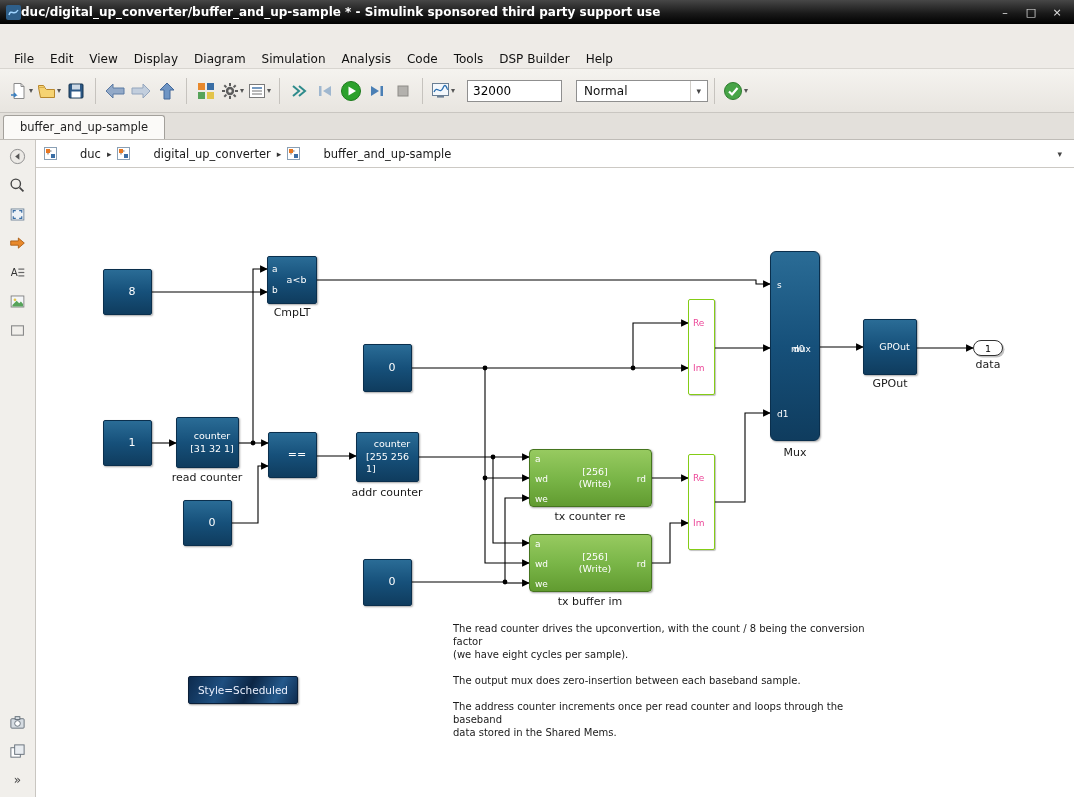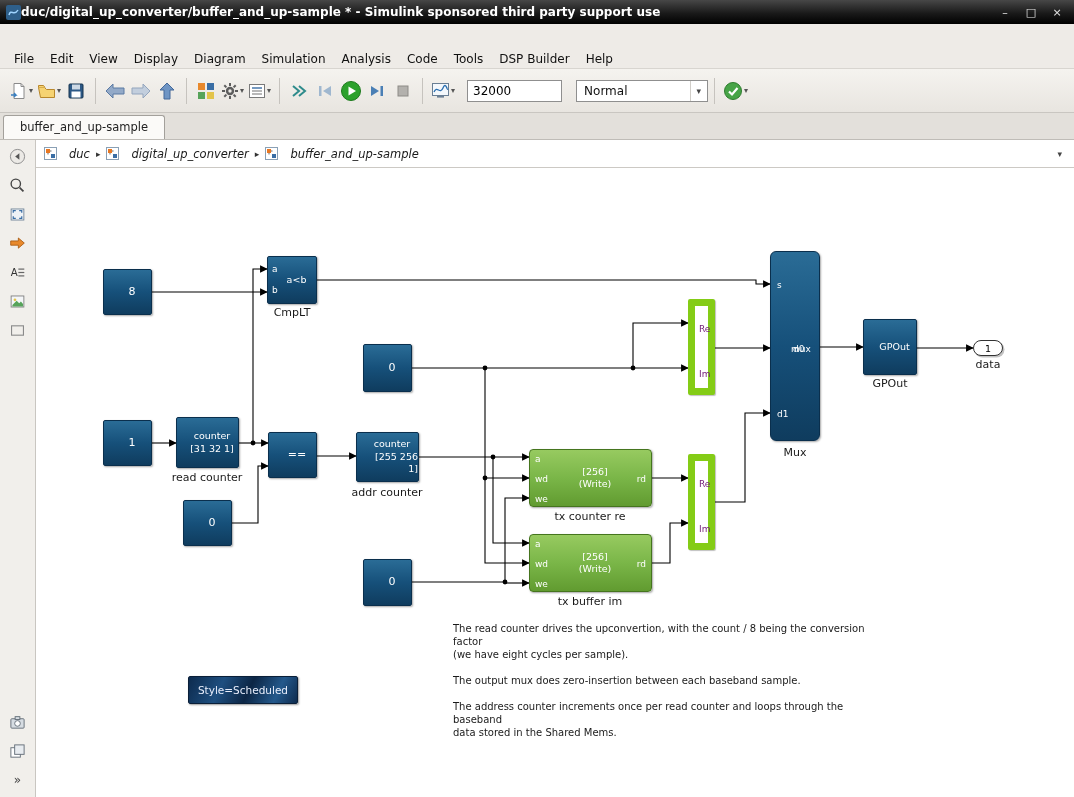--- a/index.html
+++ b/index.html
@@ -30,33 +30,33 @@
   .tabbar { flex:0 0 25px; background:#e3e0db; border-bottom:1px solid #bfbcb7; display:flex; align-items:flex-end; padding:2px 3px 0; }
   .tab { background:#fbfaf8; border:1px solid #a3a09b; border-bottom:none; border-radius:3px 3px 0 0; padding:4px 16px 5px; font-size:11.5px; color:#222; }
 
   
   .mainrow { flex:1; display:flex; min-height:0; }
   .palette { width:36px; background:#f1efeb; border-right:1px solid #c9c6c1; display:flex; flex-direction:column; align-items:center; padding:5px 0 6px; gap:7px; }
   .pal-btn { width:24px; height:22px; display:flex; align-items:center; justify-content:center; font-size:12px; color:#444; }
   .pal-spacer { flex:1; }
   .workarea { flex:1; display:flex; flex-direction:column; min-width:0; }
   .breadcrumbbar { flex:0 0 28px; background:#fff; border-bottom:1px solid #ccc9c4; display:flex; align-items:center; padding:0 8px; font-size:11.5px; color:#1a1a1a; gap:6px; }
-  .crumb { display:flex; align-items:center; gap:12px;font-style:italic; }
+  .crumb { display:flex; align-items:center; gap:23px; }
   .crumb-sep { font-size:9px; color:#333; }
   .crumb-caret { margin-left:auto; font-size:9px; color:#444; padding:0 4px; }
 
   
   .canvas { flex:1; position:relative; background:#fff; overflow:hidden; }
   .wires { position:absolute; left:0; top:0; pointer-events:none; }
   .blk { position:absolute; border-radius:2px; }
   .blue { background:linear-gradient(180deg,#2a6c96 0%, var(--block-blue,#16507a) 50%, #0f3c5e 100%); border:1px solid #0a2f4d; box-shadow:1px 1px 2px rgba(0,0,0,.35); color:#fff; }
   .green { background:linear-gradient(180deg,#97ca60 0%, var(--block-green,#7ab648) 50%, #619b30 100%); border:1px solid #45751e; box-shadow:1px 1px 2px rgba(0,0,0,.35); color:#fff; border-radius:4px; }
-  .whiteblk { background:#fff; border:7px solid #84cc16; color:#701a75; box-shadow:1px 1px 1px rgba(0,0,0,.25); }
+  .whiteblk { background:#fff; border:1px solid #84cc16; color:#ec4899; box-shadow:1px 1px 1px rgba(0,0,0,.25); }
   .rounded { border-radius:6px; }
-  .blk-center { position:absolute; inset:0; display:flex; flex-direction:column; align-items:center; justify-content:center; font-size:11px; line-height:1.3; text-align:right;margin-left:9px; }
+  .blk-center { position:absolute; inset:0; display:flex; flex-direction:column; align-items:center; justify-content:center; font-size:11px; line-height:1.3; text-align:left;margin-left:9px; }
   .blk-center.small { font-size:9.5px; }
   .port { position:absolute; font-size:9px; line-height:1; }
   .caption { position:absolute; transform:translateX(-50%); font-size:11px; color:#1a1a1a; white-space:nowrap; }
   .oval { position:absolute; background:#fff; border:1px solid #333; border-radius:9px; display:flex; align-items:center; justify-content:center; font-size:9.5px; color:#000; box-shadow:1.5px 1.5px 0 rgba(120,120,120,.45); }
   .notes { position:absolute; font-size:10px; color:#1a1a1a; line-height:13px; width:420px; }
   .notes p { margin:0 0 13px; white-space:pre-line; }
   .stylenote { position:absolute; display:flex; align-items:center; justify-content:center; color:#e8eefc; font-size:10.5px; background:linear-gradient(115deg,#0d2b4e 0%,#1e4f80 30%,#0c2645 55%,#24598c 80%,#0d2b4e 100%); border:1px solid #0a1f38; border-radius:2px; box-shadow:1px 1px 2px rgba(0,0,0,.4); }
 
   
   .statusbar { flex:0 0 27px; background:#eceae6; border-top:1px solid #b9b6b1; display:flex; align-items:center; font-size:11.5px; color:#222; padding:0 10px; position:relative; }

